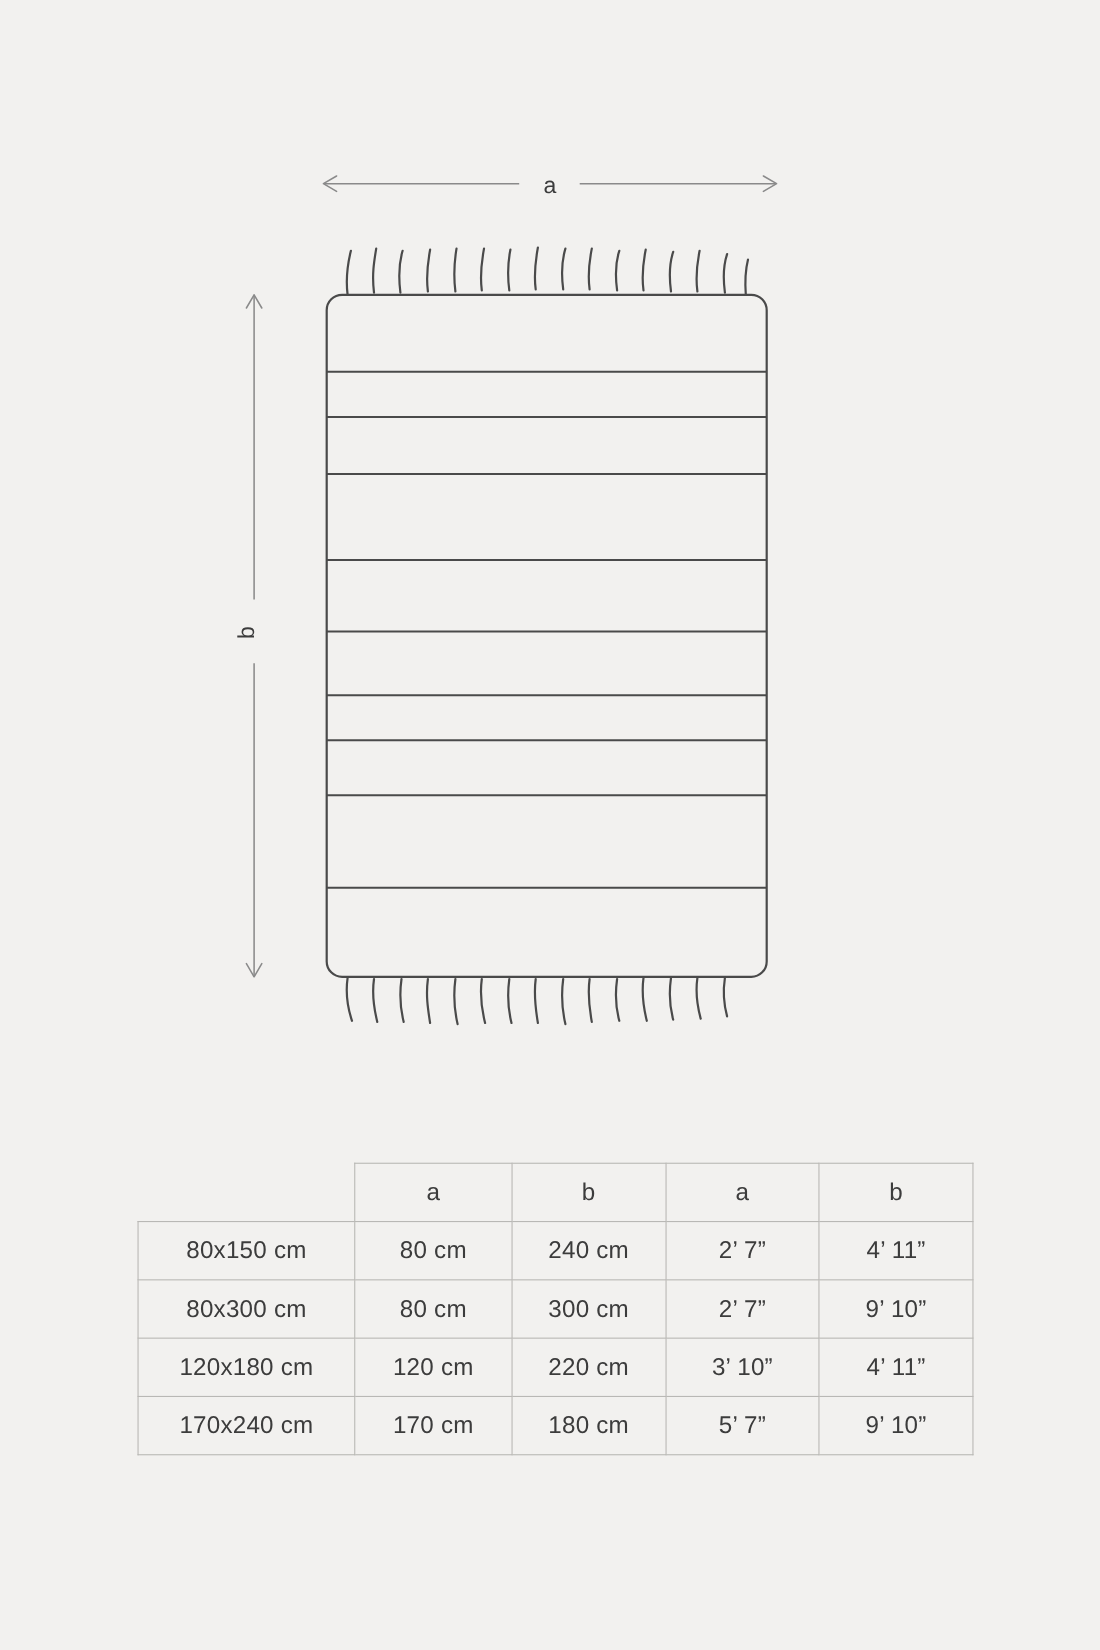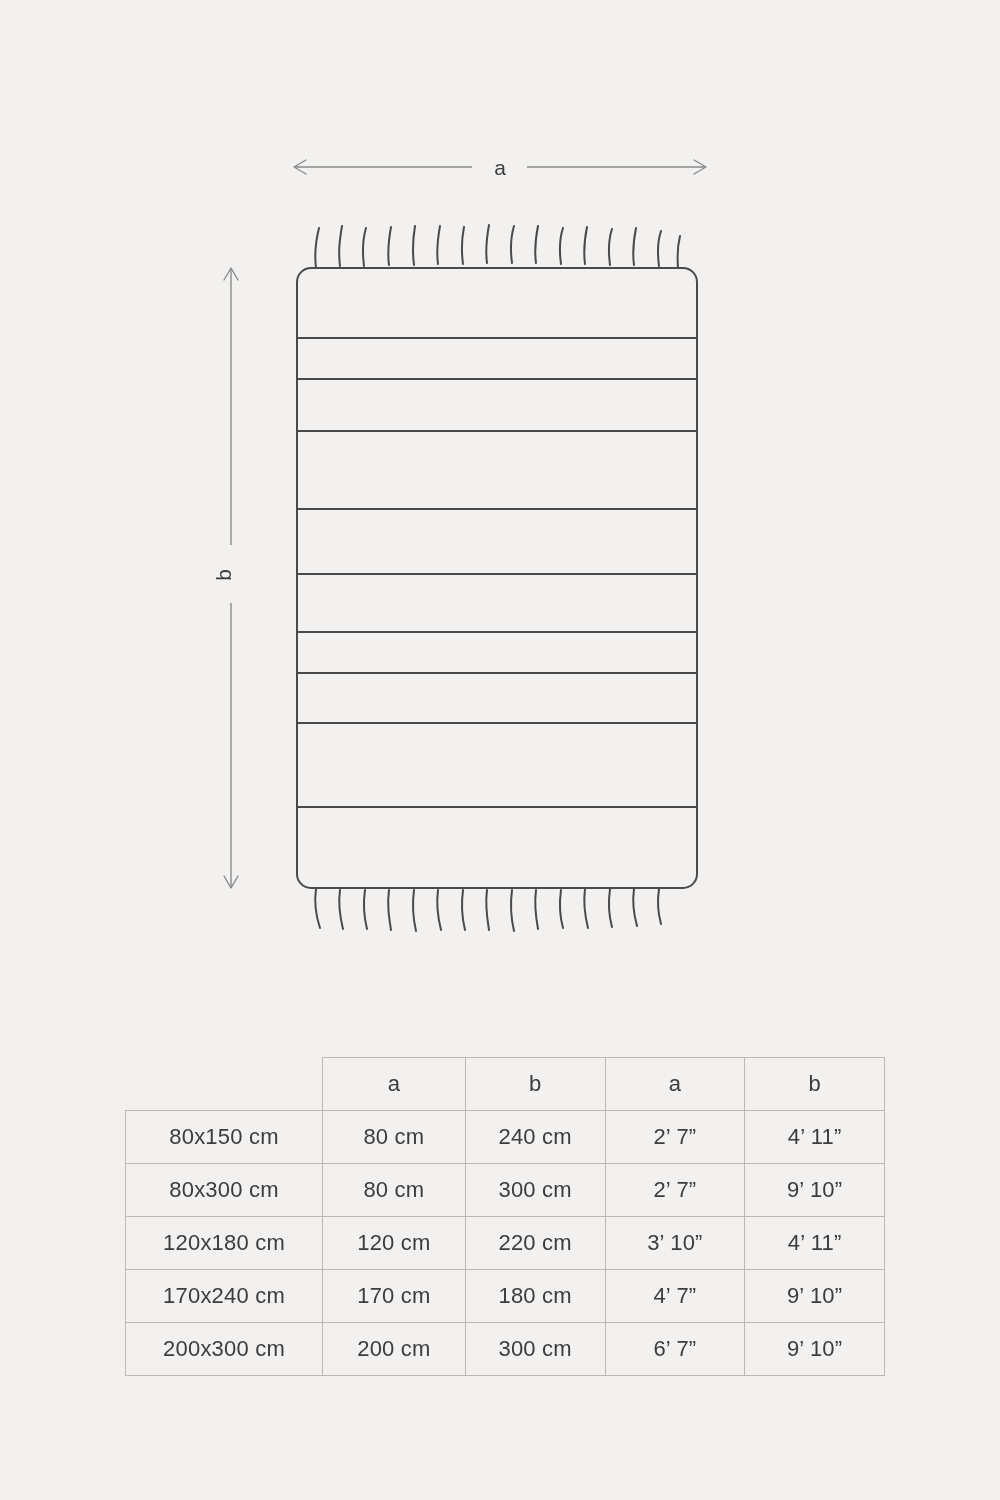--- a/index.html
+++ b/index.html
@@ -190,25 +190,18 @@
         <td>120x180 cm</td>
         <td>120 cm</td>
         <td>220 cm</td>
         <td>3’ 10”</td>
         <td>4’ 11”</td>
       </tr>
       <tr>
         <td>170x240 cm</td>
         <td>170 cm</td>
         <td>180 cm</td>
-        <td>4’ 7”</td>
-        <td>9’ 10”</td>
-      </tr>
-      <tr>
-        <td>200x300 cm</td>
-        <td>200 cm</td>
-        <td>300 cm</td>
-        <td>6’ 7”</td>
+        <td>5’ 7”</td>
         <td>9’ 10”</td>
       </tr>
     </tbody>
   </table>
 </div>
 
 </body></html>

